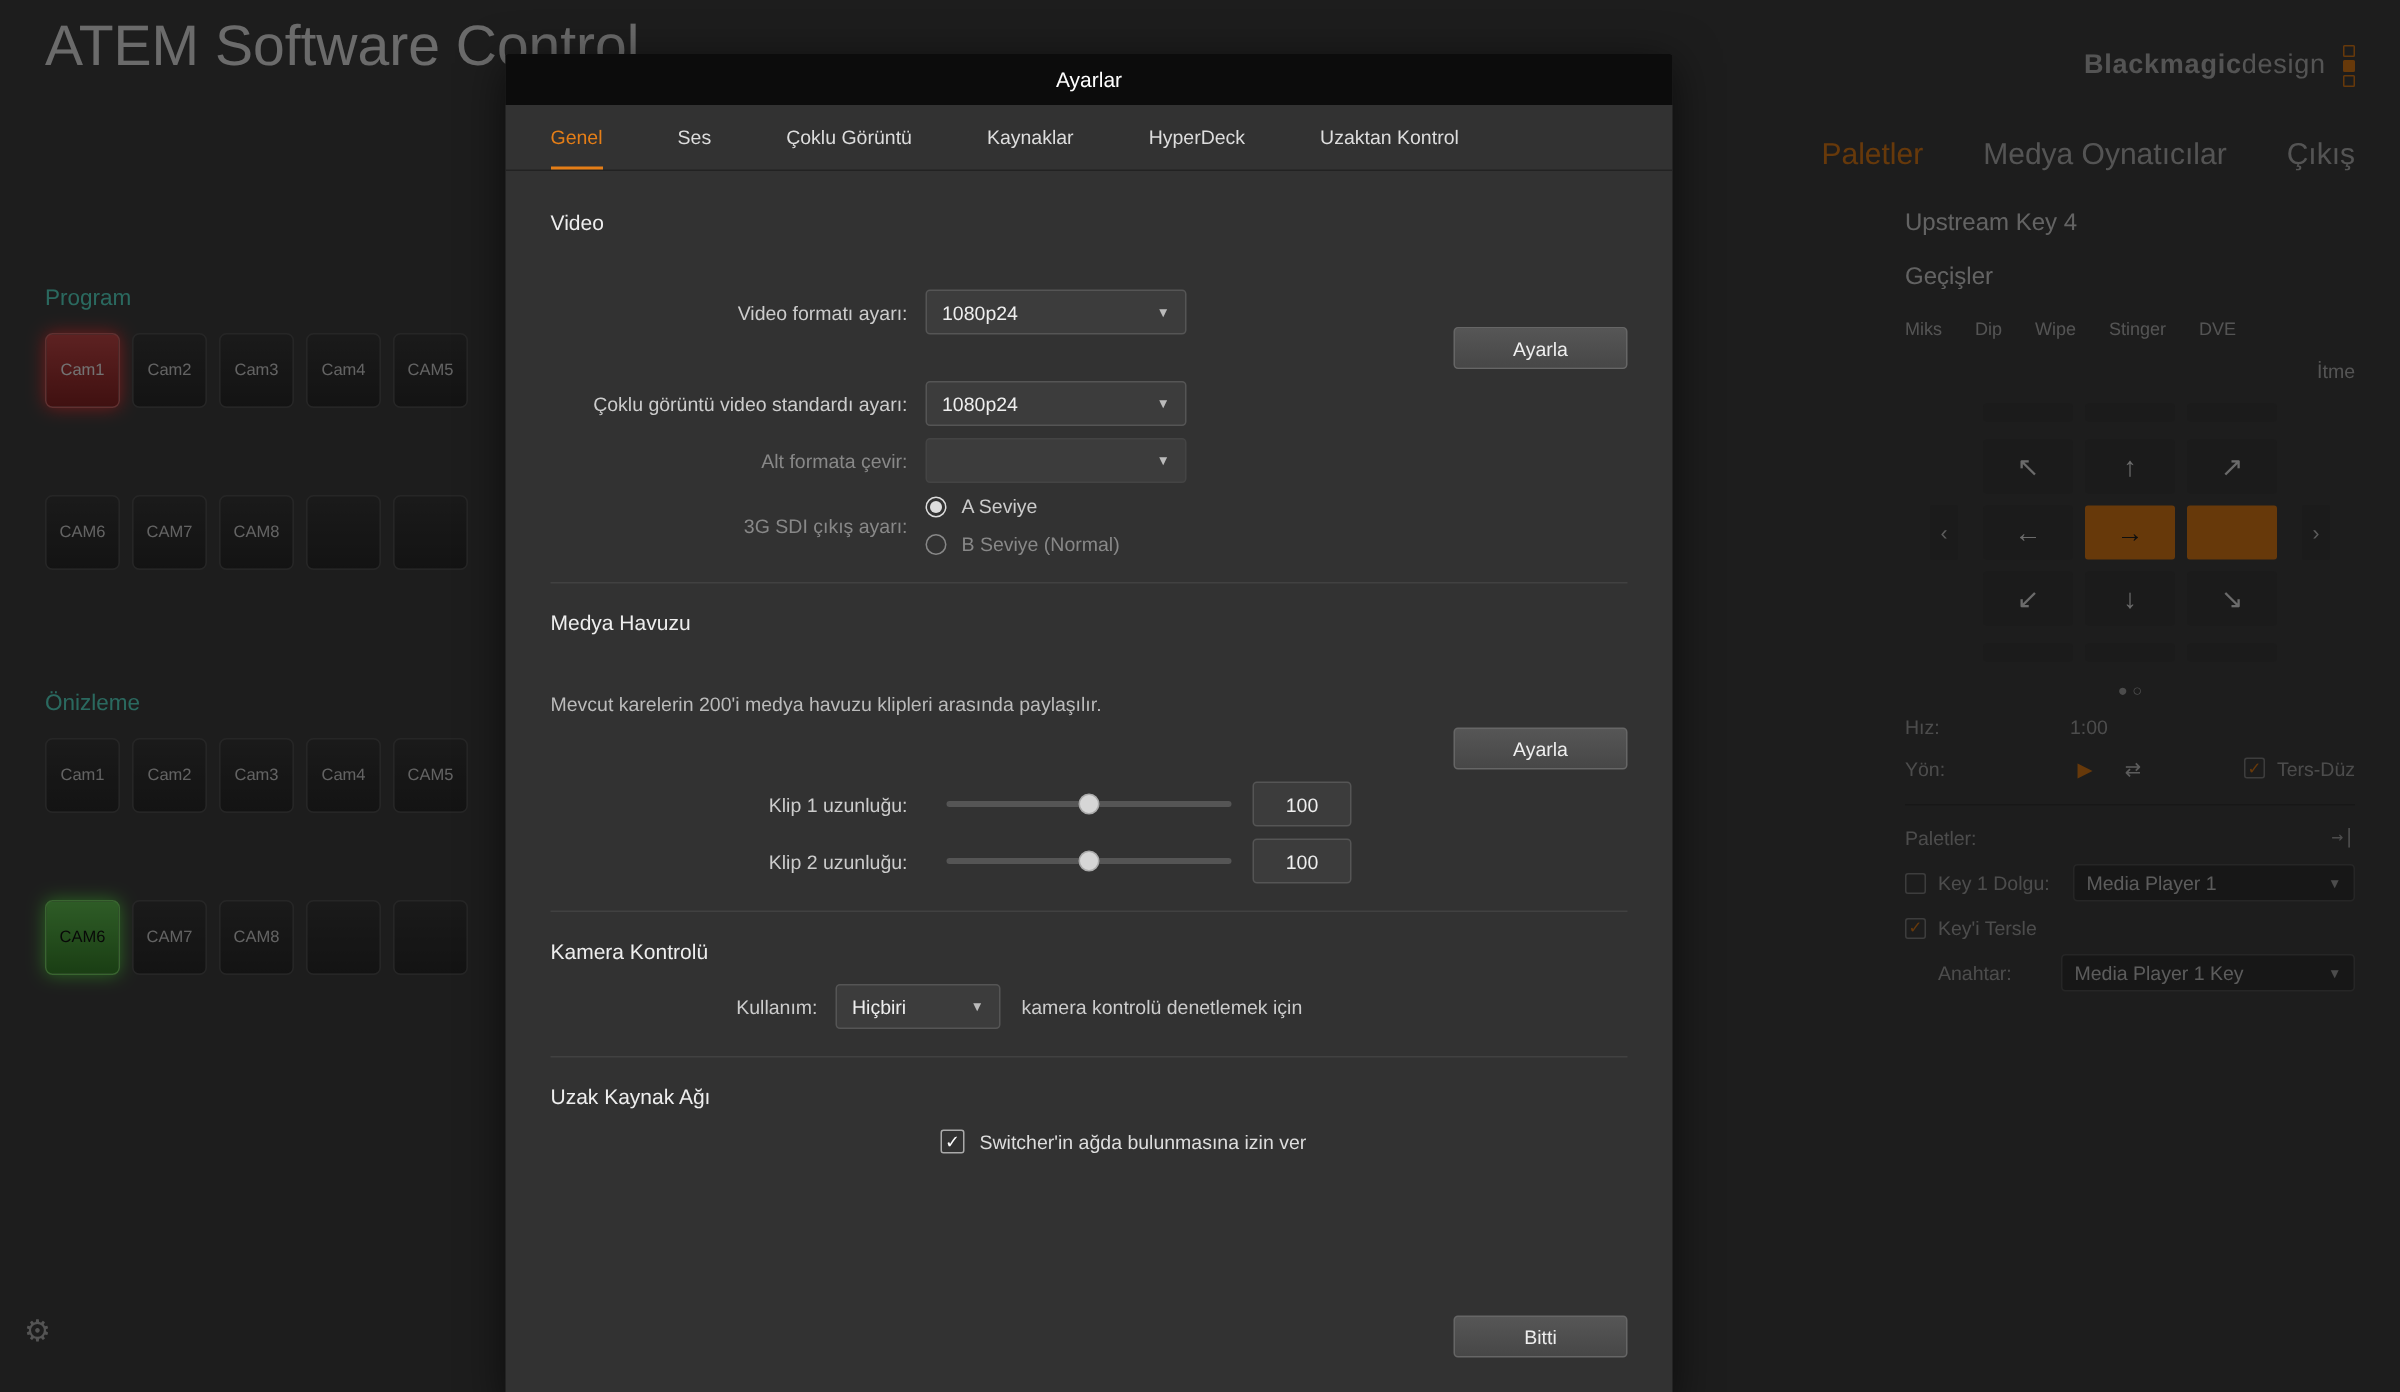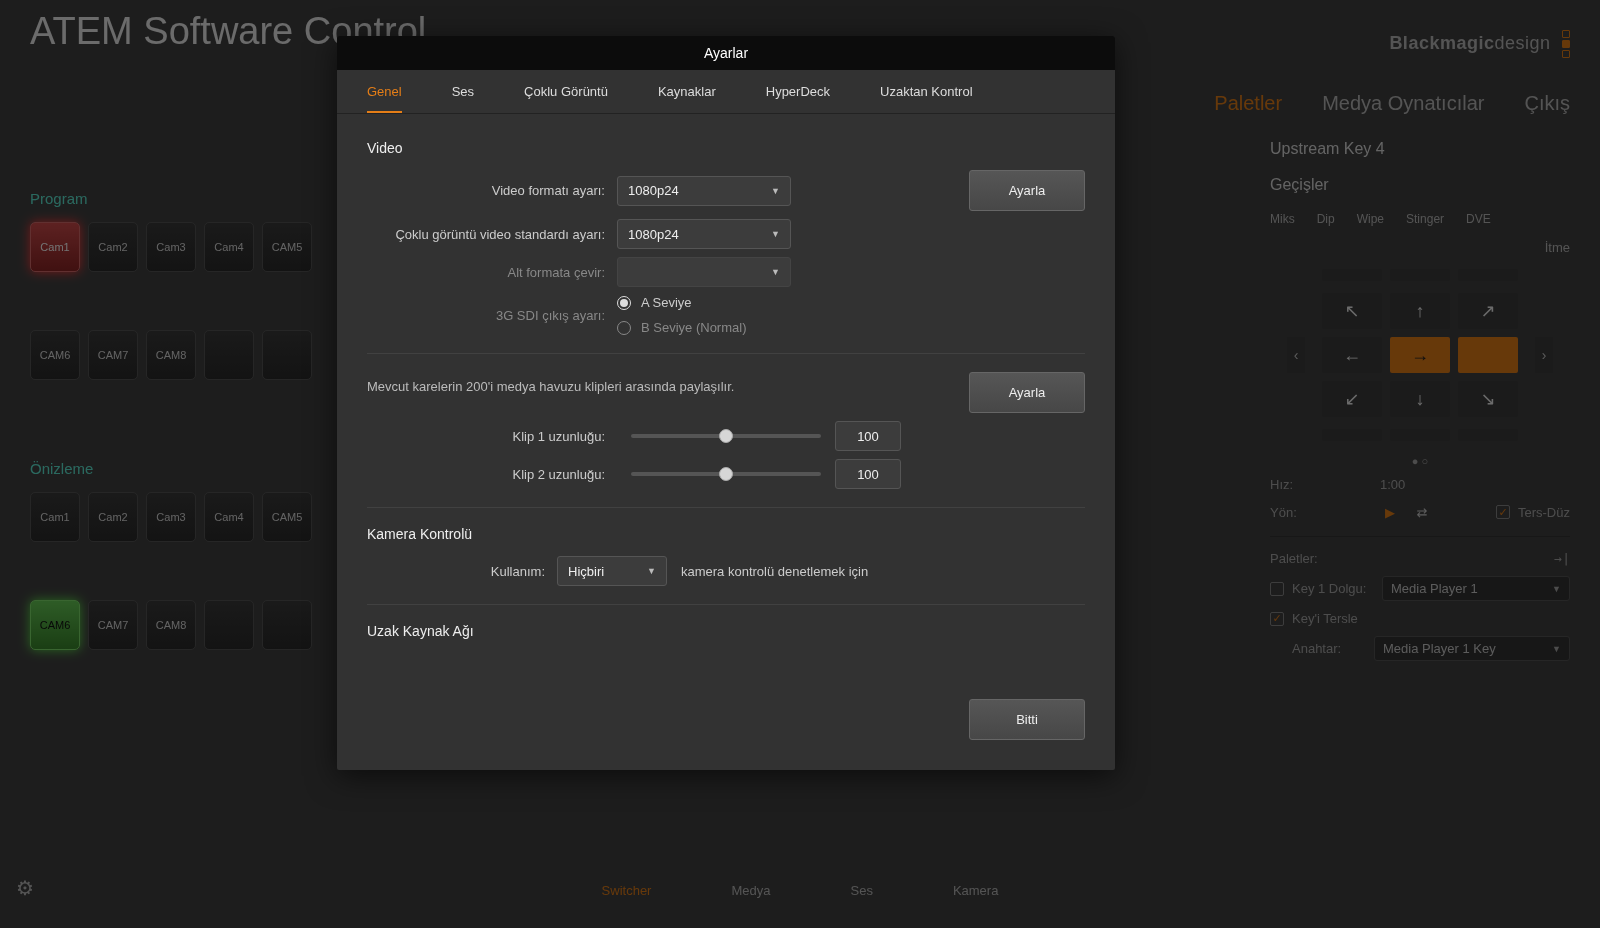--- a/index.html
+++ b/index.html
@@ -81,21 +81,21 @@
   .frow .flab{width:250px;text-align:right;padding-right:12px;color:#ccc;}
   .frow .flab.dim{color:#888;}
   .select{width:174px;height:30px;background:#3c3c3c;border:1px solid #555;border-radius:3px;display:flex;align-items:center;justify-content:space-between;padding:0 10px;color:#eee;}
   .select.dim{color:#666;border-color:#444;}
   .select .caret{font-size:9px;color:#bbb;}
   .radio{width:14px;height:14px;border-radius:50%;border:1px solid #888;margin-right:10px;position:relative;flex:none;}
   .radio.on{border-color:#ddd;}
   .radio.on::after{content:"";position:absolute;inset:2px;border-radius:50%;background:#ddd;}
   .radio-lab{color:#ccc;}
   .radio-lab.dim{color:#888;}
-  .set-btn{margin-left:auto;width:116px;height:41px;background:linear-gradient(#565656,#474747);border:1px solid #666;border-radius:3px;display:flex;align-items:center;justify-content:center;color:#eee;cursor:pointer;}
+  .set-btn{margin-left:auto;width:116px;height:28px;background:linear-gradient(#565656,#474747);border:1px solid #666;border-radius:3px;display:flex;align-items:center;justify-content:center;color:#eee;cursor:pointer;margin-top:48px;}
   .slider{width:190px;height:4px;background:#555;border-radius:2px;position:relative;margin:0 14px;}
   .slider .thumb{position:absolute;top:50%;left:50%;transform:translate(-50%,-50%);width:14px;height:14px;border-radius:50%;background:#d6d6d6;border:1px solid #aaa;}
   .numbox{width:66px;height:30px;background:#3c3c3c;border:1px solid #555;border-radius:3px;display:flex;align-items:center;justify-content:center;color:#eee;}
   .chk{width:16px;height:16px;border:1px solid #aaa;border-radius:2px;margin-right:10px;display:flex;align-items:center;justify-content:center;color:#fff;font-size:12px;flex:none;}
   .chk.on::before{content:"✓";}
   .footer{display:flex;justify-content:flex-end;margin-top:60px;}
 </style>
 </head>
 <body>
 
@@ -286,20 +286,21 @@
             </div>
           <div style="display:flex;align-items:center;">
               <span class="radio"></span>
               <span class="radio-lab dim">B Seviye (Normal)</span>
             </div>
         </div>
       </div>
 
       <hr class="hr">
 
+      <div class="sec-title">Medya Havuzu</div>
       <div style="display:flex;align-items:center;">
         <div class="sec-sub" style="flex:1">Mevcut karelerin 200'i medya havuzu klipleri arasında paylaşılır.</div>
         <div class="set-btn" style="margin-left:20px">Ayarla</div>
       </div>
       <div class="frow">
         <div class="flab">Klip 1 uzunluğu:</div>
         <div class="slider">
             <div class="thumb"></div>
           </div>
         <div class="numbox">100</div>
@@ -320,20 +321,24 @@
         <div class="select" style="width:110px">
             <span>Hiçbiri</span>
             <span class="caret">▼</span>
           </div>
         <div style="margin-left:14px;color:#ccc">kamera kontrolü denetlemek için</div>
       </div>
 
       <hr class="hr">
 
       <div class="sec-title">Uzak Kaynak Ağı</div>
+      <div class="frow" style="margin-left:260px">
+        <span class="chk on"></span>
+        <span>Switcher'in ağda bulunmasına izin ver</span>
+      </div>
 
       <div class="footer">
         <div class="set-btn">Bitti</div>
       </div>
     </div>
   </div>
 
 </div>
 
 </body></html>

